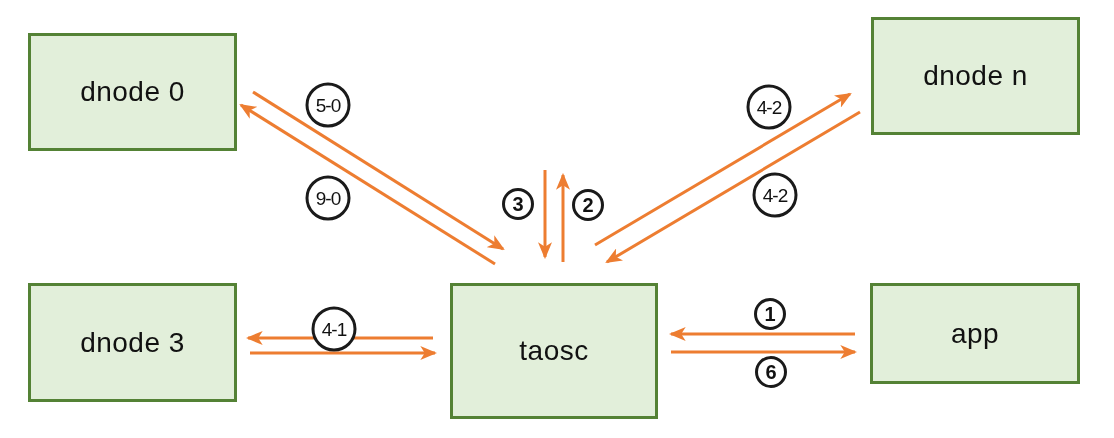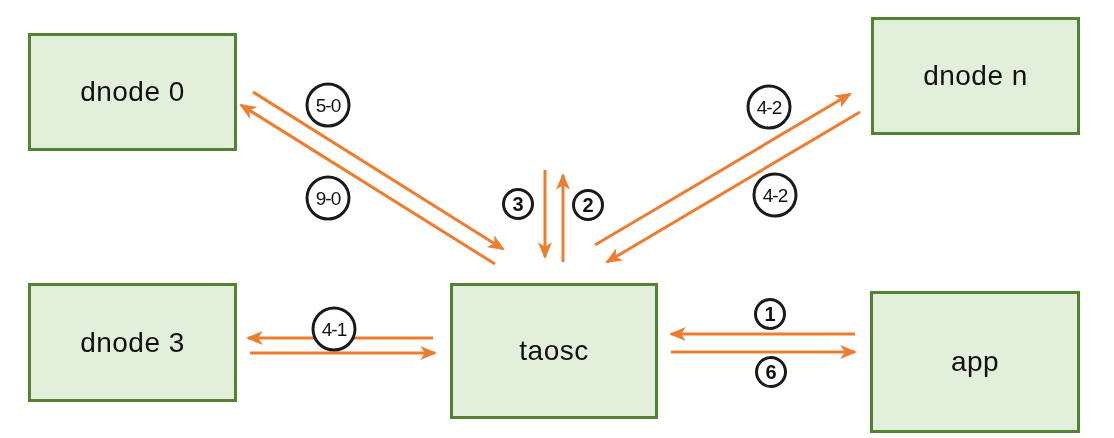--- a/index.html
+++ b/index.html
@@ -84,21 +84,21 @@
     <line class="arrow" x1="250" y1="353" x2="435" y2="353" marker-end="url(#ah)"></line>
 
     <line class="arrow" x1="855" y1="334" x2="671" y2="334" marker-end="url(#ah)"></line>
     <line class="arrow" x1="671" y1="352" x2="855" y2="352" marker-end="url(#ah)"></line>
   </svg>
 
   <div class="node" style="left:28px;  top:33px;  width:209px; height:118px">dnode 0</div>
   <div class="node" style="left:871px; top:17px;  width:209px; height:118px">dnode n</div>
   <div class="node" style="left:28px;  top:283px; width:209px; height:119px">dnode 3</div>
   <div class="node" style="left:450px; top:283px; width:208px; height:136px">taosc</div>
-  <div class="node" style="left:870px; top:291px; width:210px; height:142px">app</div>
+  <div class="node" style="left:870px; top:283px; width:210px; height:101px">app</div>
 
   <div class="edge-label lg" style="left:328px; top:105px">5-0</div>
   <div class="edge-label lg" style="left:328px; top:198px">9-0</div>
   <div class="edge-label lg" style="left:334px; top:329px">4-1</div>
   <div class="edge-label lg" style="left:769px; top:107px">4-2</div>
   <div class="edge-label lg" style="left:775px; top:195px">4-2</div>
   <div class="edge-label sm" style="left:518px; top:204px">3</div>
   <div class="edge-label sm" style="left:588px; top:205px">2</div>
   <div class="edge-label sm" style="left:770px; top:314px">1</div>
   <div class="edge-label sm" style="left:771px; top:372px">6</div>

